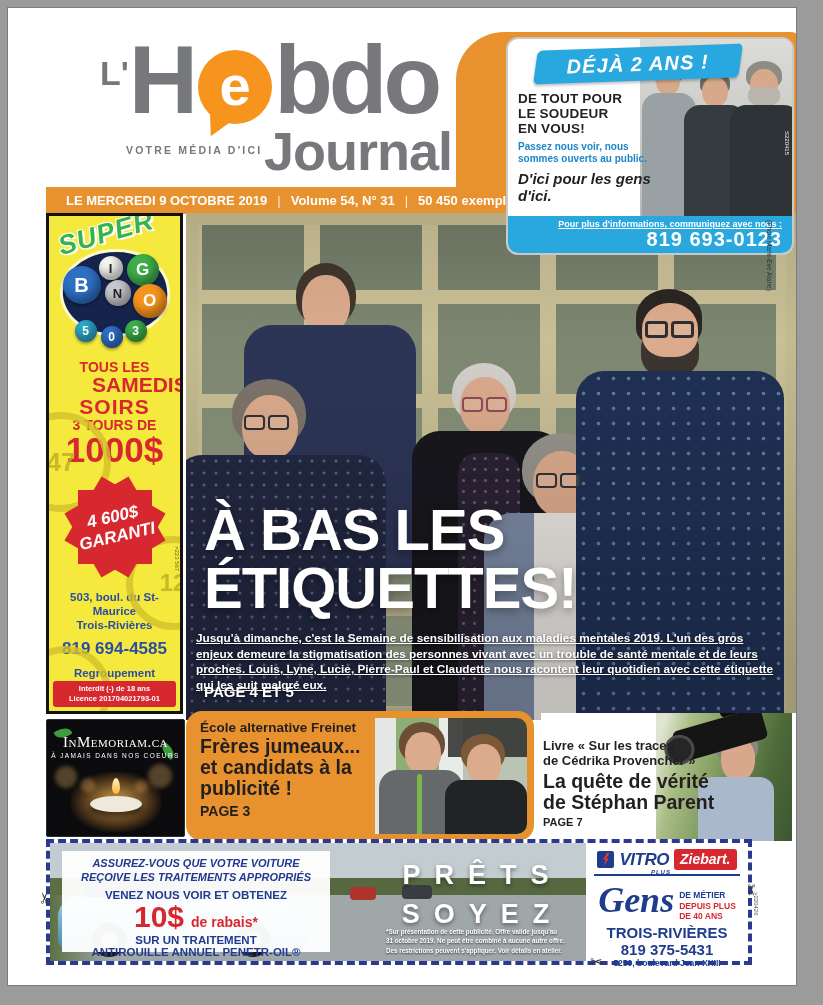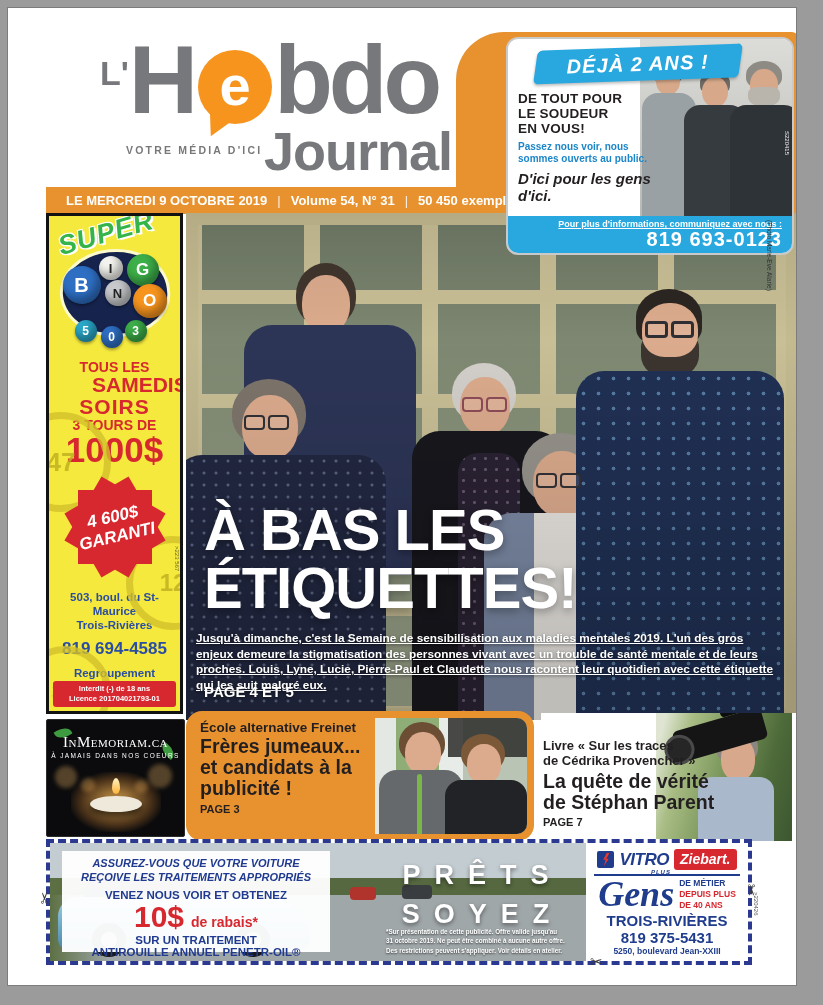--- a/index.html
+++ b/index.html
@@ -120,21 +120,21 @@
         background:linear-gradient(#fff3c2,#ffb43a);border-radius:50% 50% 50% 50%/62% 62% 38% 38%;}
   .candle{position:absolute;left:50%;top:76px;width:52px;height:16px;transform:translateX(-50%);
         background:#efe9dc;border-radius:50%;box-shadow:0 4px 6px rgba(0,0,0,.6);}
 
   
   .freinet{position:absolute;left:178px;top:703px;width:348px;height:130px;background:#E8922F;
            border-radius:16px;z-index:9;overflow:hidden;}
   .fr-text{position:absolute;left:14px;top:9px;color:#231f20;}
   .fr-kicker{font-weight:600;font-size:13.5px;}
   .fr-title{font-weight:900;font-size:19.5px;line-height:1.08;margin-top:1px;}
-  .fr-page{font-weight:900;font-size:11px;margin-top:4px;}
+  .fr-page{font-weight:900;font-size:14px;margin-top:4px;}
   .fr-photo{position:absolute;right:7px;top:7px;bottom:7px;width:152px;border-radius:0 10px 10px 0;overflow:hidden;
         background:linear-gradient(90deg,#e3e8e4 0 14%,#8fae77 14% 42%,#e8ece9 42% 58%,#b9c4b4 58% 100%);}
   .fr-dark{position:absolute;right:0;top:0;width:52%;height:34%;background:#2c2d2a;opacity:.85;}
 
   
   .parent{position:absolute;left:533px;top:705px;width:257px;height:128px;z-index:9;background:#fff;}
   .pa-photo{position:absolute;right:6px;top:0;width:136px;height:128px;overflow:hidden;
         background:linear-gradient(105deg,#dfe5d2 0 6%,#a9bd85 22%,#7b975c 48%,#4e6b3a 75%,#3c5730 100%);}
   .pa-text{position:absolute;left:2px;top:26px;color:#231f20;z-index:3;}
   .pa-kicker{font-weight:600;font-size:13px;line-height:1.15;}
@@ -180,21 +180,21 @@
   .vitro-ic::after{content:"";position:absolute;left:5px;top:2px;width:7px;height:13px;background:#e8372c;
         clip-path:polygon(60% 0,100% 0,55% 45%,90% 45%,20% 100%,45% 52%,10% 52%);}
   .vitro-wrap{position:relative;color:#1F3D8C;font-style:italic;font-weight:900;font-size:17px;letter-spacing:-.5px;}
   .vitro-plus{position:absolute;right:-2px;bottom:-5px;font-size:6px;letter-spacing:1px;}
   .ziebart{background:#D7282F;color:#fff;font-style:italic;font-weight:900;font-size:14px;
            padding:2px 6px 3px;border-radius:3px;}
   .cp-rule{height:2px;background:#1F3D8C;margin:4px 8px 2px;}
   .gens-row{display:flex;align-items:center;justify-content:center;gap:5px;}
   .gens{font-family:"Liberation Serif",serif;font-style:italic;font-weight:700;font-size:36px;color:#1F3D8C;line-height:.9;}
   .gens-col{text-align:left;font-weight:800;font-size:8.5px;line-height:1.25;}
-  .gens-col .b{color:#1F3D8C;} .gens-col .r{color:#D7282F;}
+  .gens-col .b{color:#1F3D8C;margin-top:12px;} .gens-col .r{color:#D7282F;}
   .cp-city{color:#1F3D8C;font-weight:900;font-size:15px;margin-top:2px;}
   .cp-phone{color:#1F3D8C;font-weight:900;font-size:15px;}
   .cp-addr{color:#1F3D8C;font-weight:800;font-size:8.5px;}
   .scissors{position:absolute;font-size:15px;color:#3a3a3a;z-index:6;}
   .cp-code{position:absolute;left:745px;top:884px;writing-mode:vertical-rl;font-size:6px;color:#555;z-index:11;}
 </style>
 </head>
 <body>
 
 <div class="page">

